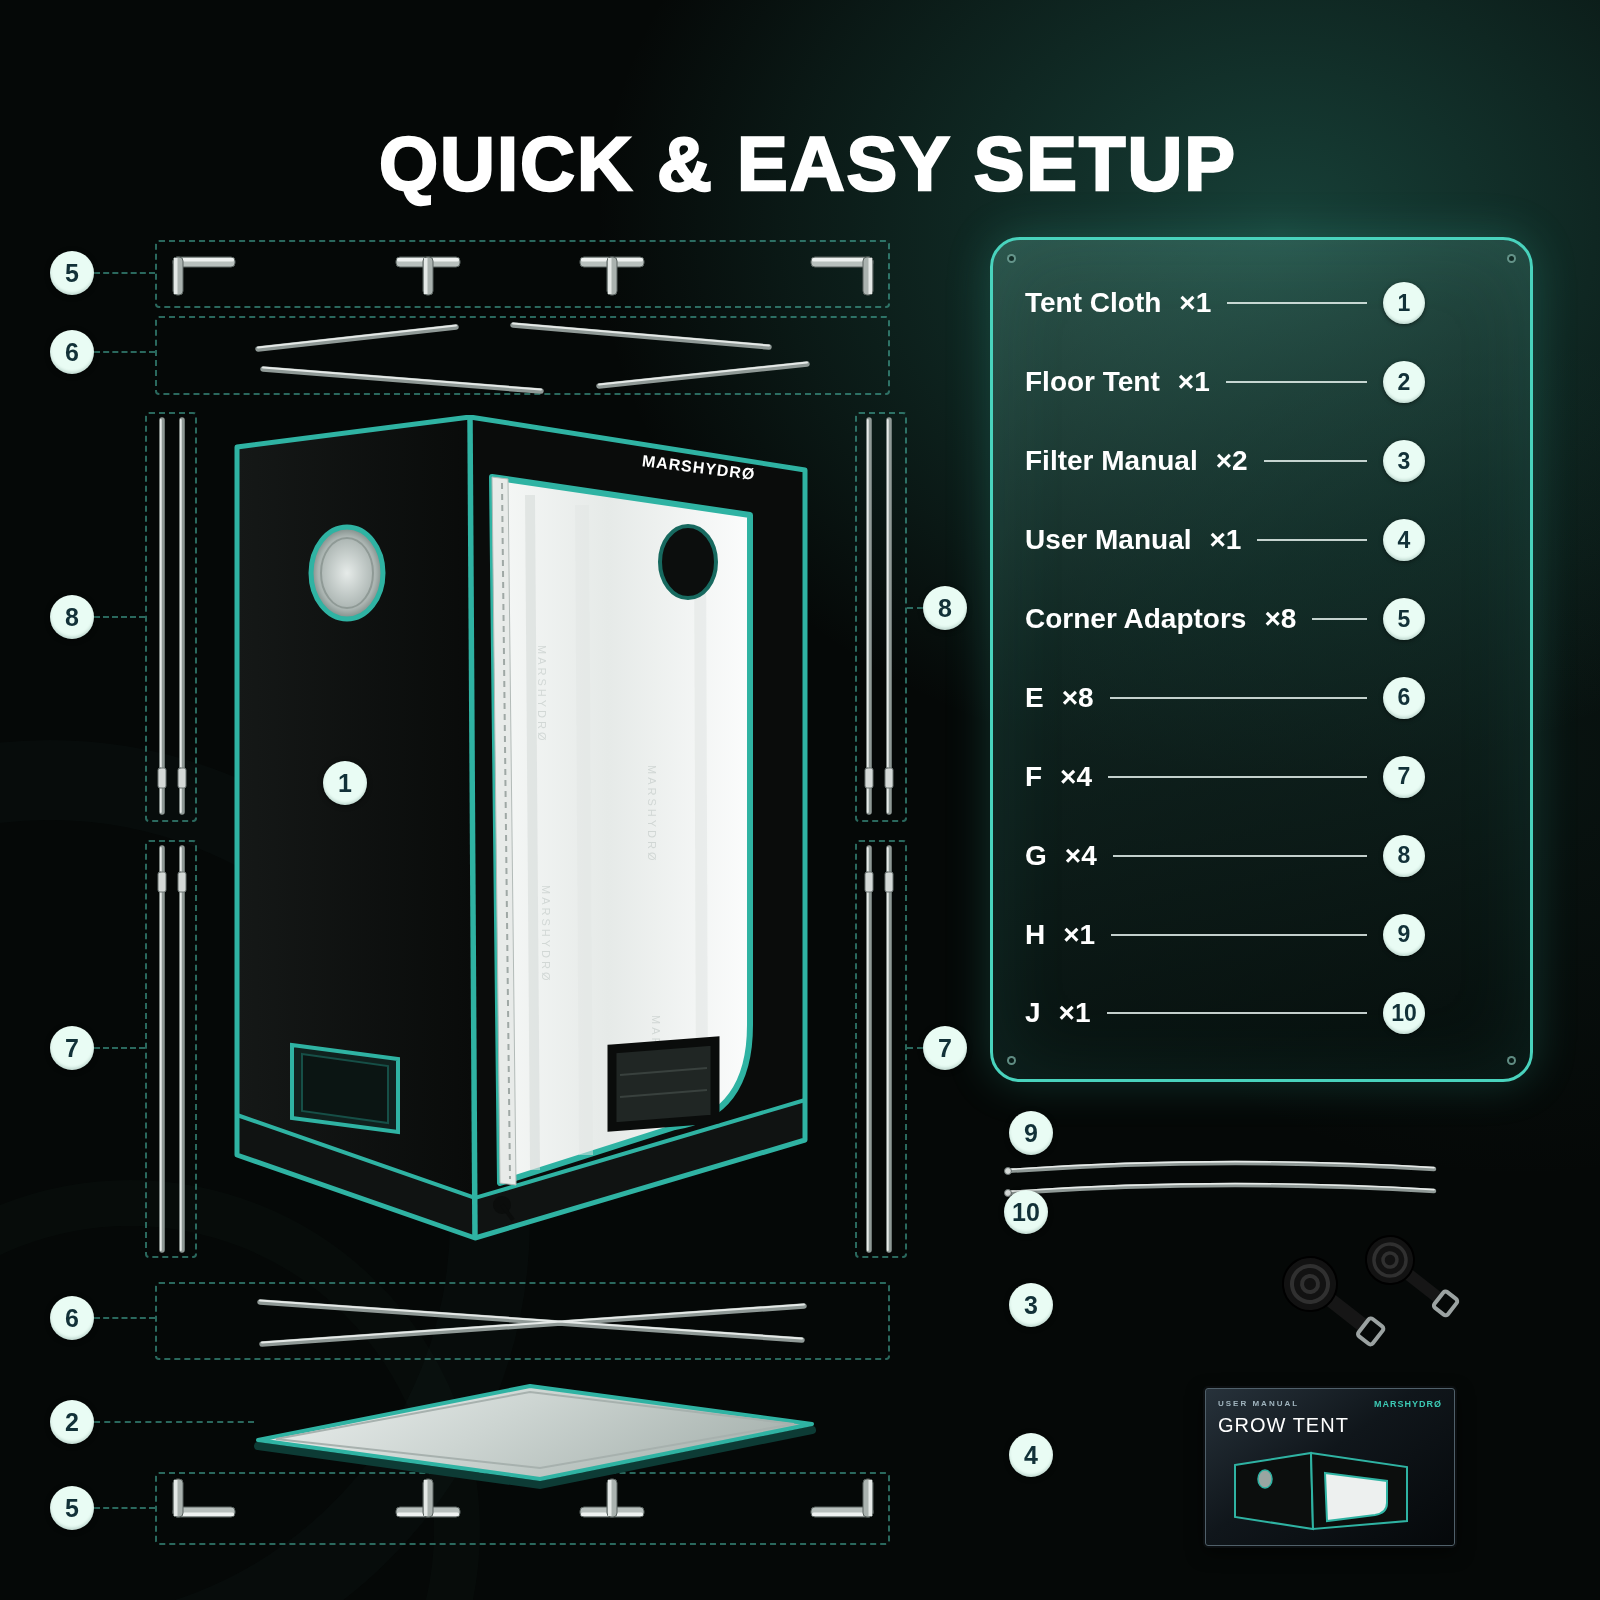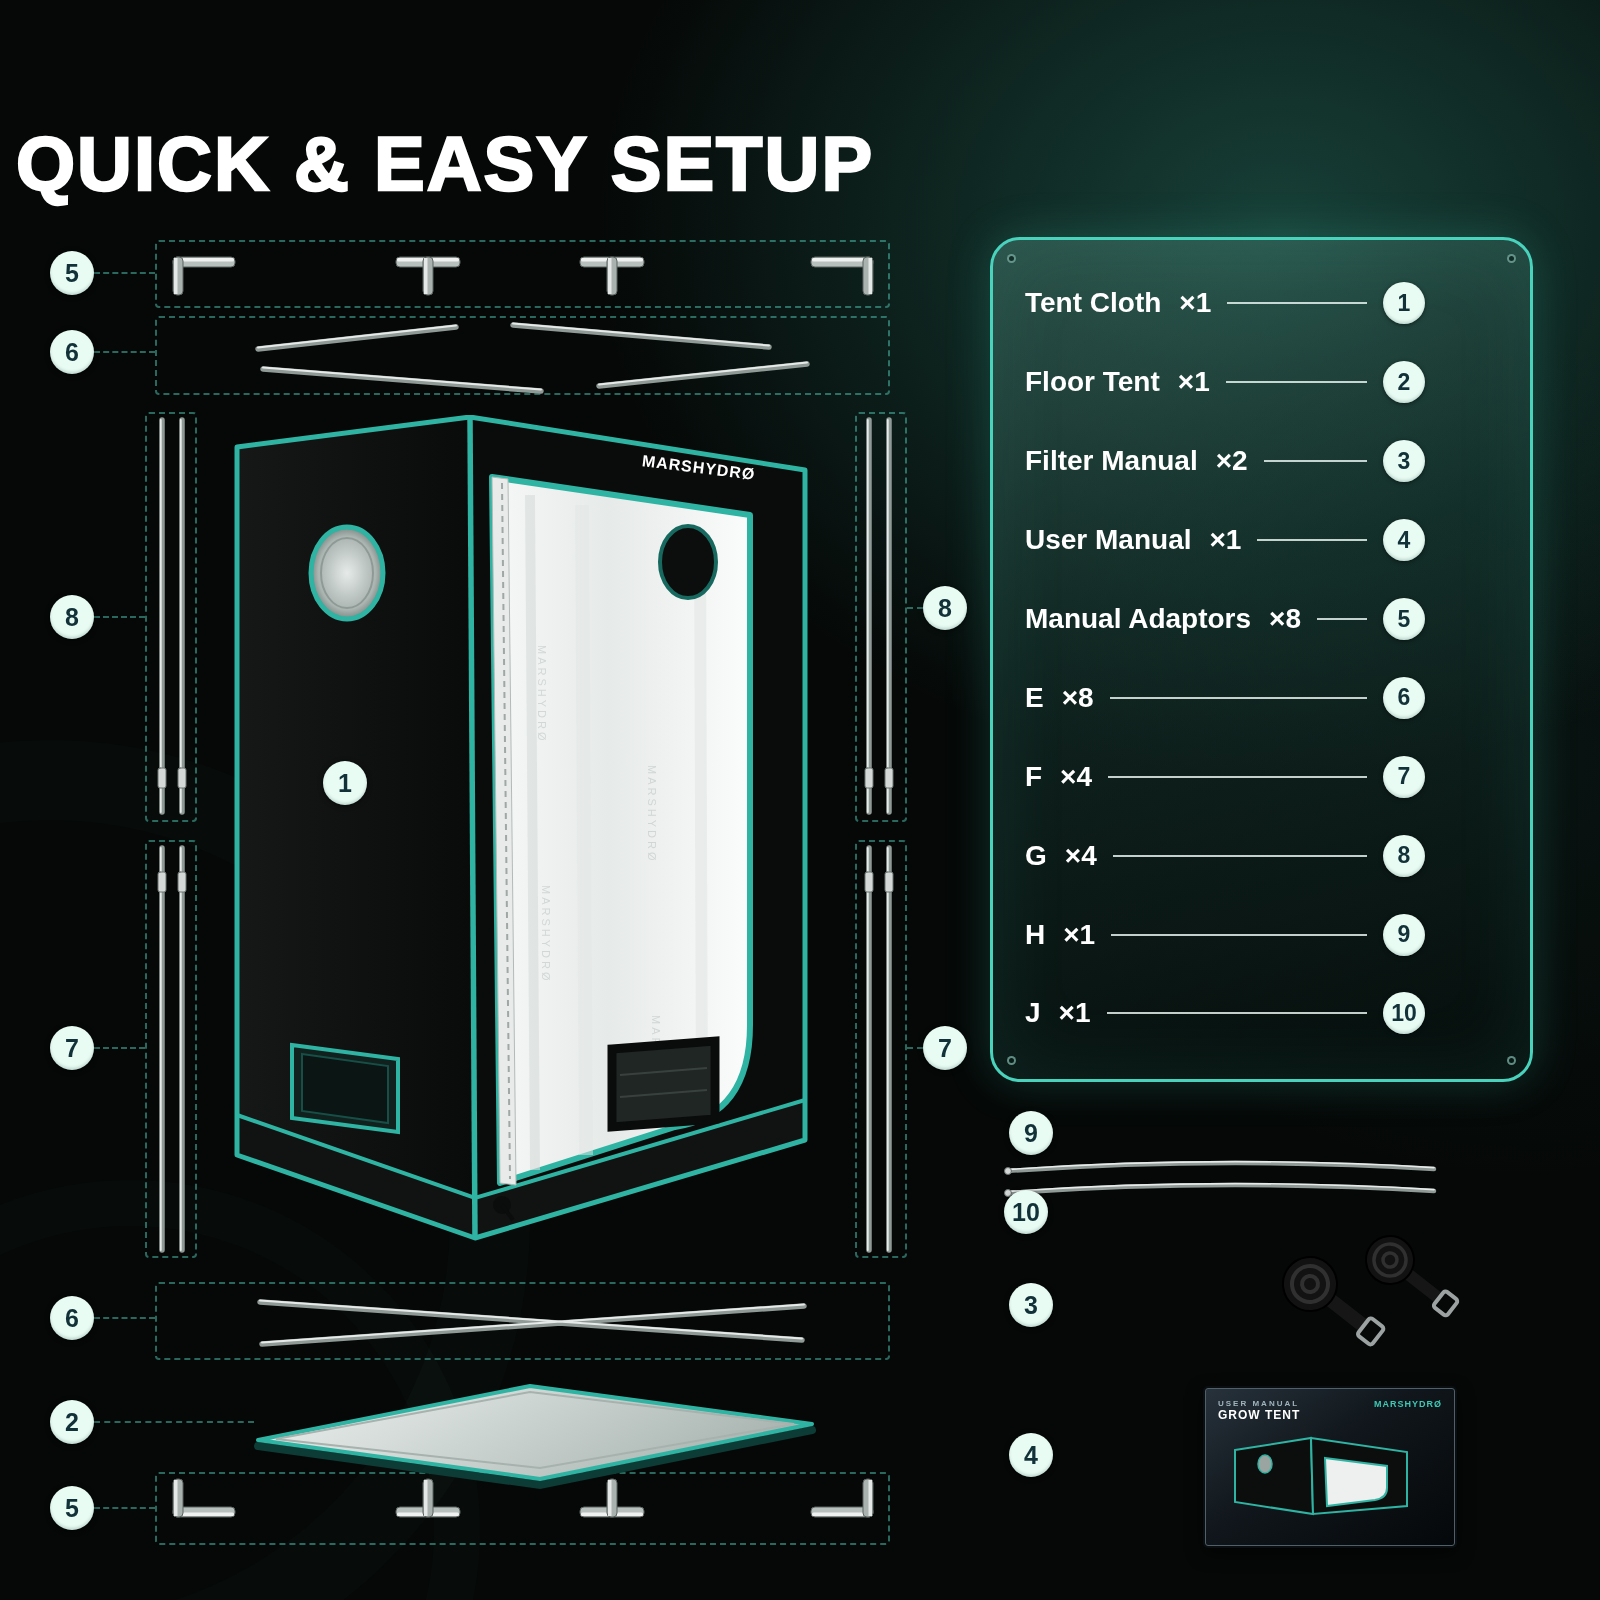--- a/index.html
+++ b/index.html
@@ -5,21 +5,21 @@
   *{margin:0;padding:0;box-sizing:border-box}
   html,body{width:1600px;height:1600px;background:#050807;font-family:"Liberation Sans",sans-serif}
   #stage{position:relative;width:1600px;height:1600px;overflow:hidden;
     background:
       radial-gradient(900px 720px at 1280px 230px, rgba(58,172,150,.34), rgba(58,172,150,.10) 55%, transparent 76%),
       radial-gradient(700px 600px at 1520px 760px, rgba(40,120,105,.10), transparent 70%),
       #050807;}
   .ring{position:absolute;border-radius:50%;pointer-events:none}
   .ring.r1{left:-430px;top:740px;width:960px;height:960px;border:80px solid rgba(120,200,185,.028)}
   .ring.r2{left:-220px;top:1180px;width:700px;height:700px;border:46px solid rgba(120,200,185,.022)}
-  .title{position:absolute;left:16px;right:0;top:120px;color:#fff;
+  .title{position:absolute;left:16px;right:0;top:120px;text-align:center;color:#fff;
     font-size:76px;font-weight:bold;letter-spacing:2px;-webkit-text-stroke:2.4px #fff;white-space:nowrap}
   .dash-box{position:absolute;border:2px dashed rgba(80,200,180,.5);border-radius:4px}
   .dash-line{position:absolute;border-top:2px dashed rgba(80,200,180,.5)}
   .badge{position:absolute;width:44px;height:44px;border-radius:50%;background:#e9fcf4;color:#123138;
     display:flex;align-items:center;justify-content:center;font-weight:bold;font-size:25px;
     box-shadow:0 1px 5px rgba(0,0,0,.55), inset 0 -2px 3px rgba(10,60,52,.18);z-index:6}
   .hw{position:absolute;left:0;top:0;pointer-events:none;z-index:2}
   .tent{position:absolute;left:230px;top:415px;z-index:3}
   
   .panel{position:absolute;left:990px;top:237px;width:543px;height:845px;border-radius:30px;
@@ -37,21 +37,21 @@
   .p-badge{flex:none;width:42px;height:42px;border-radius:50%;background:#e9fcf4;color:#123138;
     display:flex;align-items:center;justify-content:center;font-weight:bold;font-size:23px;
     box-shadow:0 1px 4px rgba(0,0,0,.5), inset 0 -2px 3px rgba(10,60,52,.18)}
   
   .manual{position:absolute;left:1205px;top:1388px;width:250px;height:158px;z-index:3;
     background:linear-gradient(145deg,#27323b 0%,#10161b 45%,#05080a 100%);
     border:1px solid #50606a;border-radius:3px;box-shadow:0 0 0 2px #0b0e10,0 6px 18px rgba(0,0,0,.65);
     padding:10px 12px 6px}
   .manual-top{display:flex;justify-content:space-between;align-items:flex-start}
   .manual-eyebrow{font-size:8px;letter-spacing:2px;color:#9fb3bd;font-weight:bold}
-  .manual-title{font-size:12px;font-weight:bold;color:#fff;letter-spacing:1px;margin-top:0}
+  .manual-title{font-size:20px;font-weight:normal;color:#fff;letter-spacing:1px;margin-top:6px}
   .manual-brand{font-size:9px;font-weight:bold;color:#3cc9b4;letter-spacing:1px}
   .manual-tent{display:block;margin:4px auto 0}
 </style>
 </head>
 <body>
 
 <div id="stage">
   <div class="ring r1"></div>
   <div class="ring r2"></div>
 
@@ -264,21 +264,21 @@
         <span class="p-line"></span>
         <span class="p-badge">3</span>
       </div>
       <div class="row">
         <span class="p-label">User Manual</span>
         <span class="p-qty">×1</span>
         <span class="p-line"></span>
         <span class="p-badge">4</span>
       </div>
       <div class="row">
-        <span class="p-label">Manual Adaptors</span>
+        <span class="p-label">Corner Adaptors</span>
         <span class="p-qty">×8</span>
         <span class="p-line"></span>
         <span class="p-badge">5</span>
       </div>
       <div class="row">
         <span class="p-label">E</span>
         <span class="p-qty">×8</span>
         <span class="p-line"></span>
         <span class="p-badge">6</span>
       </div>

